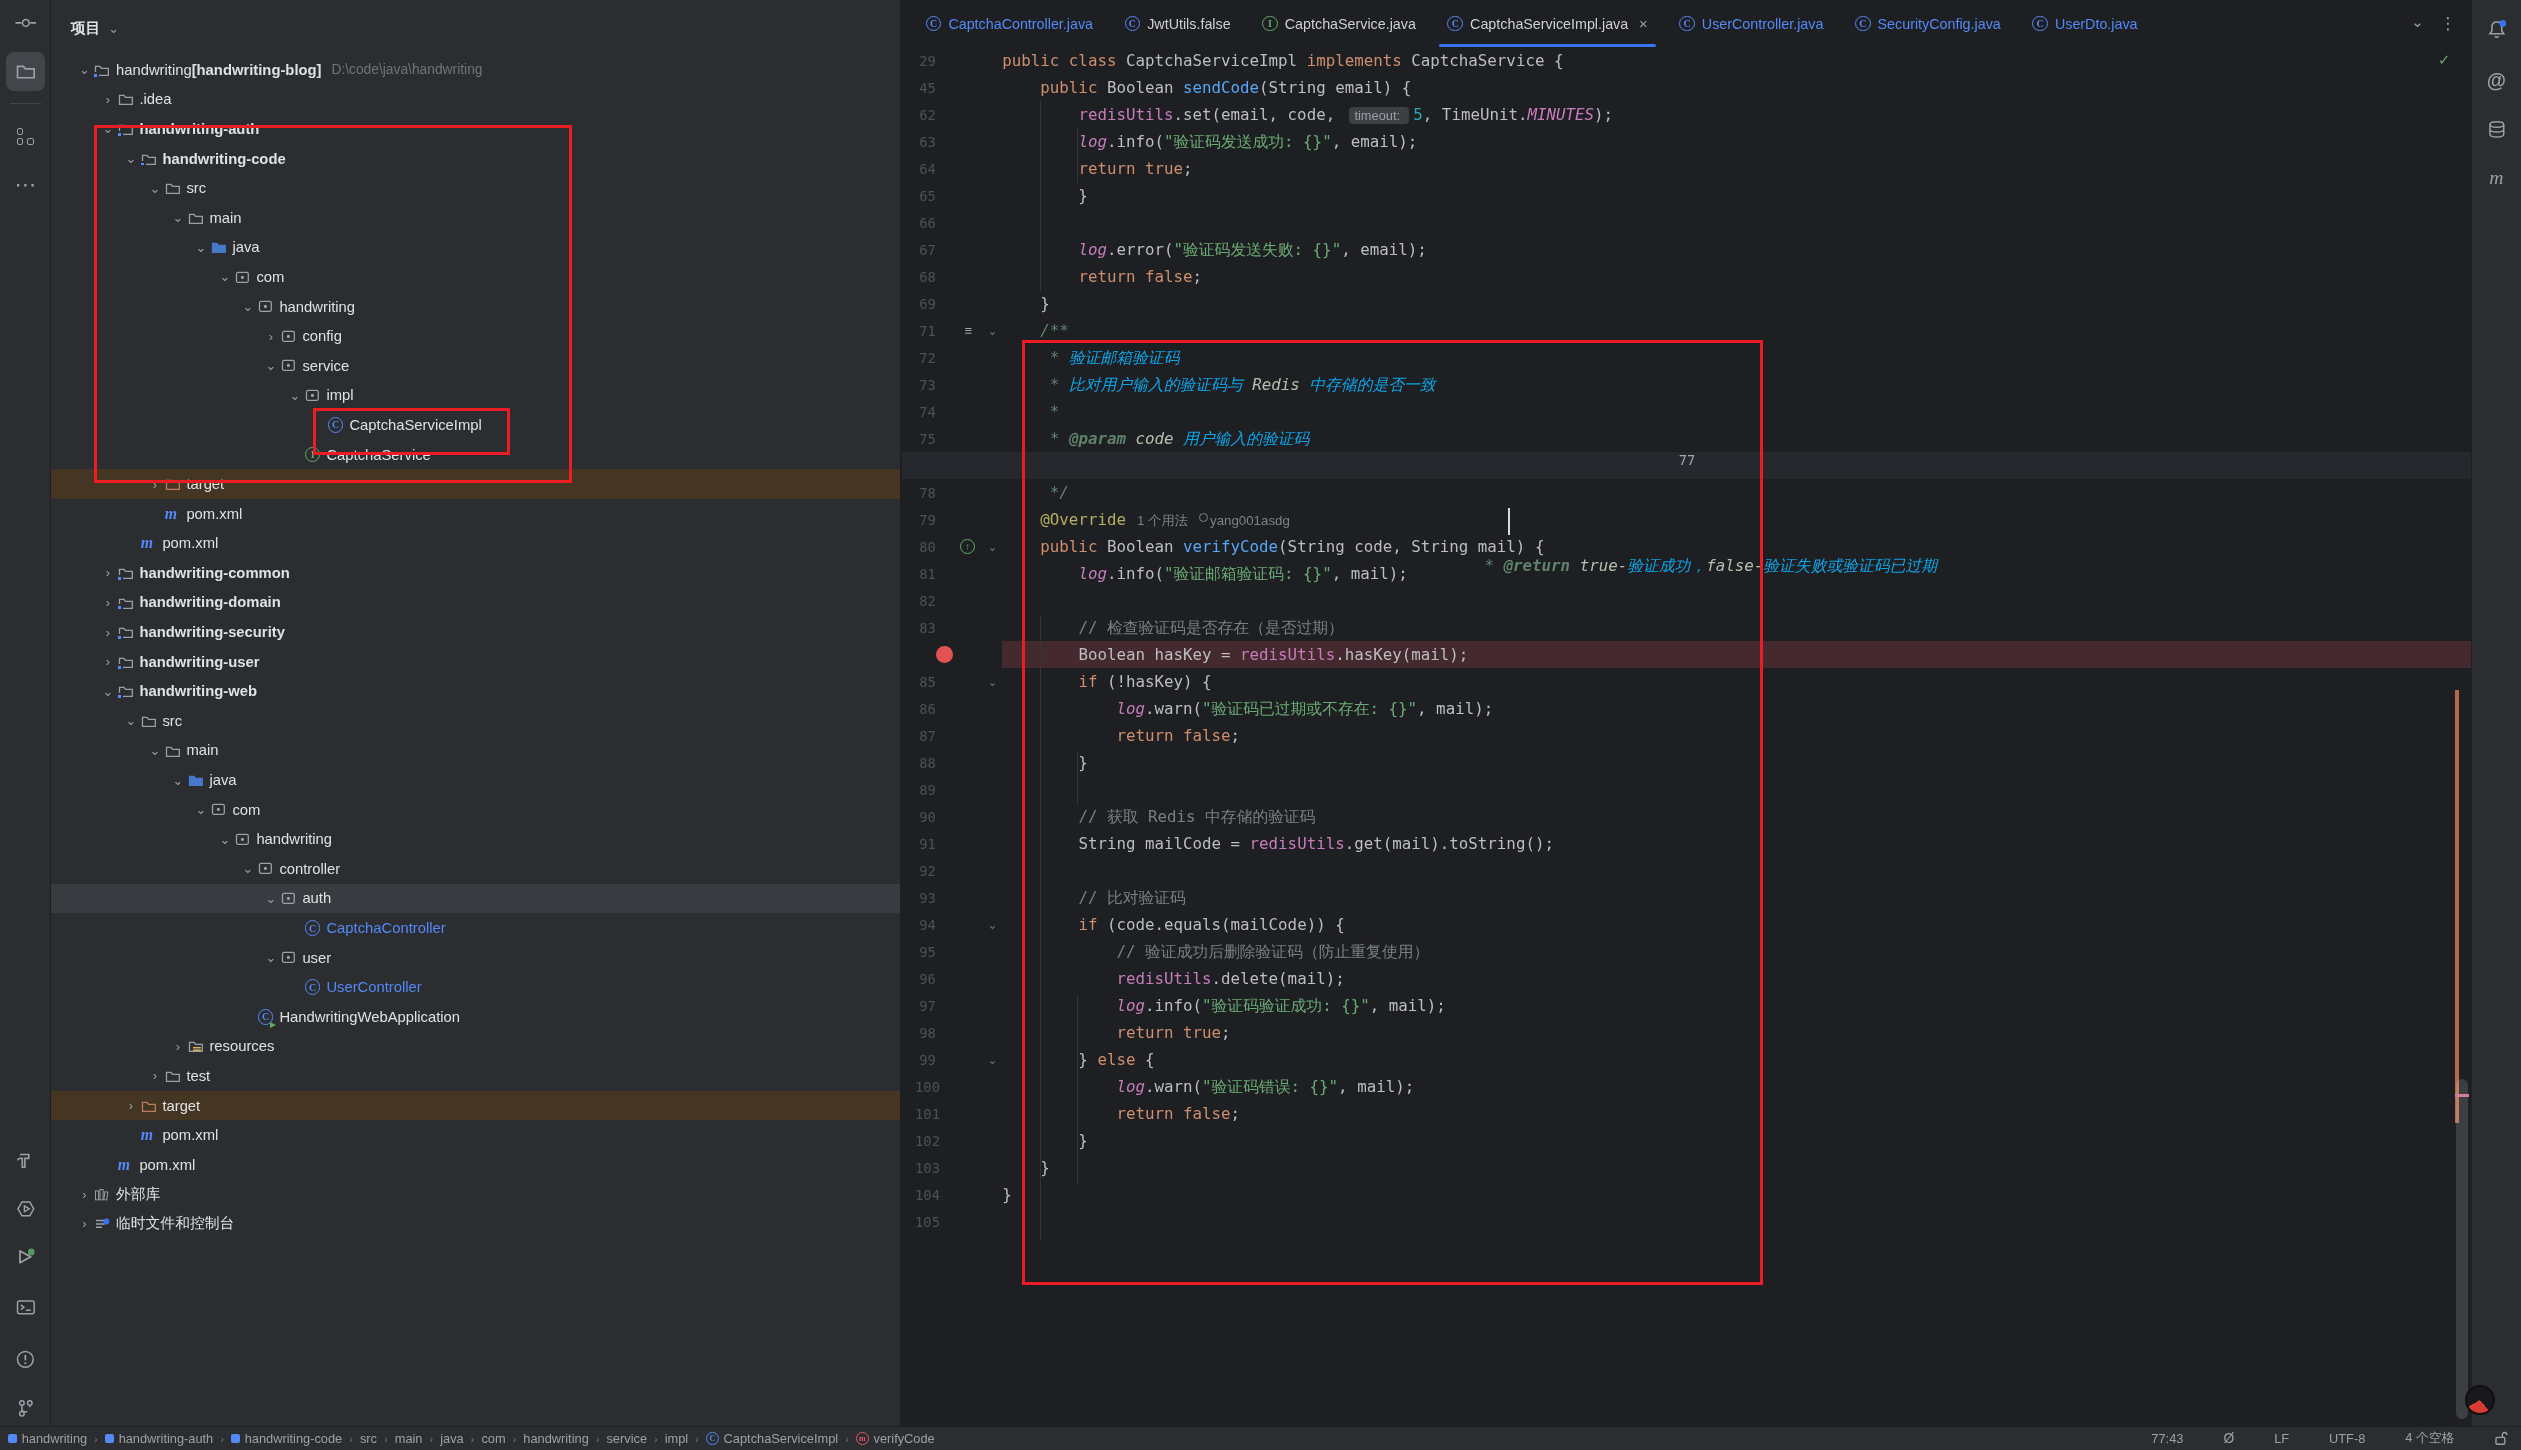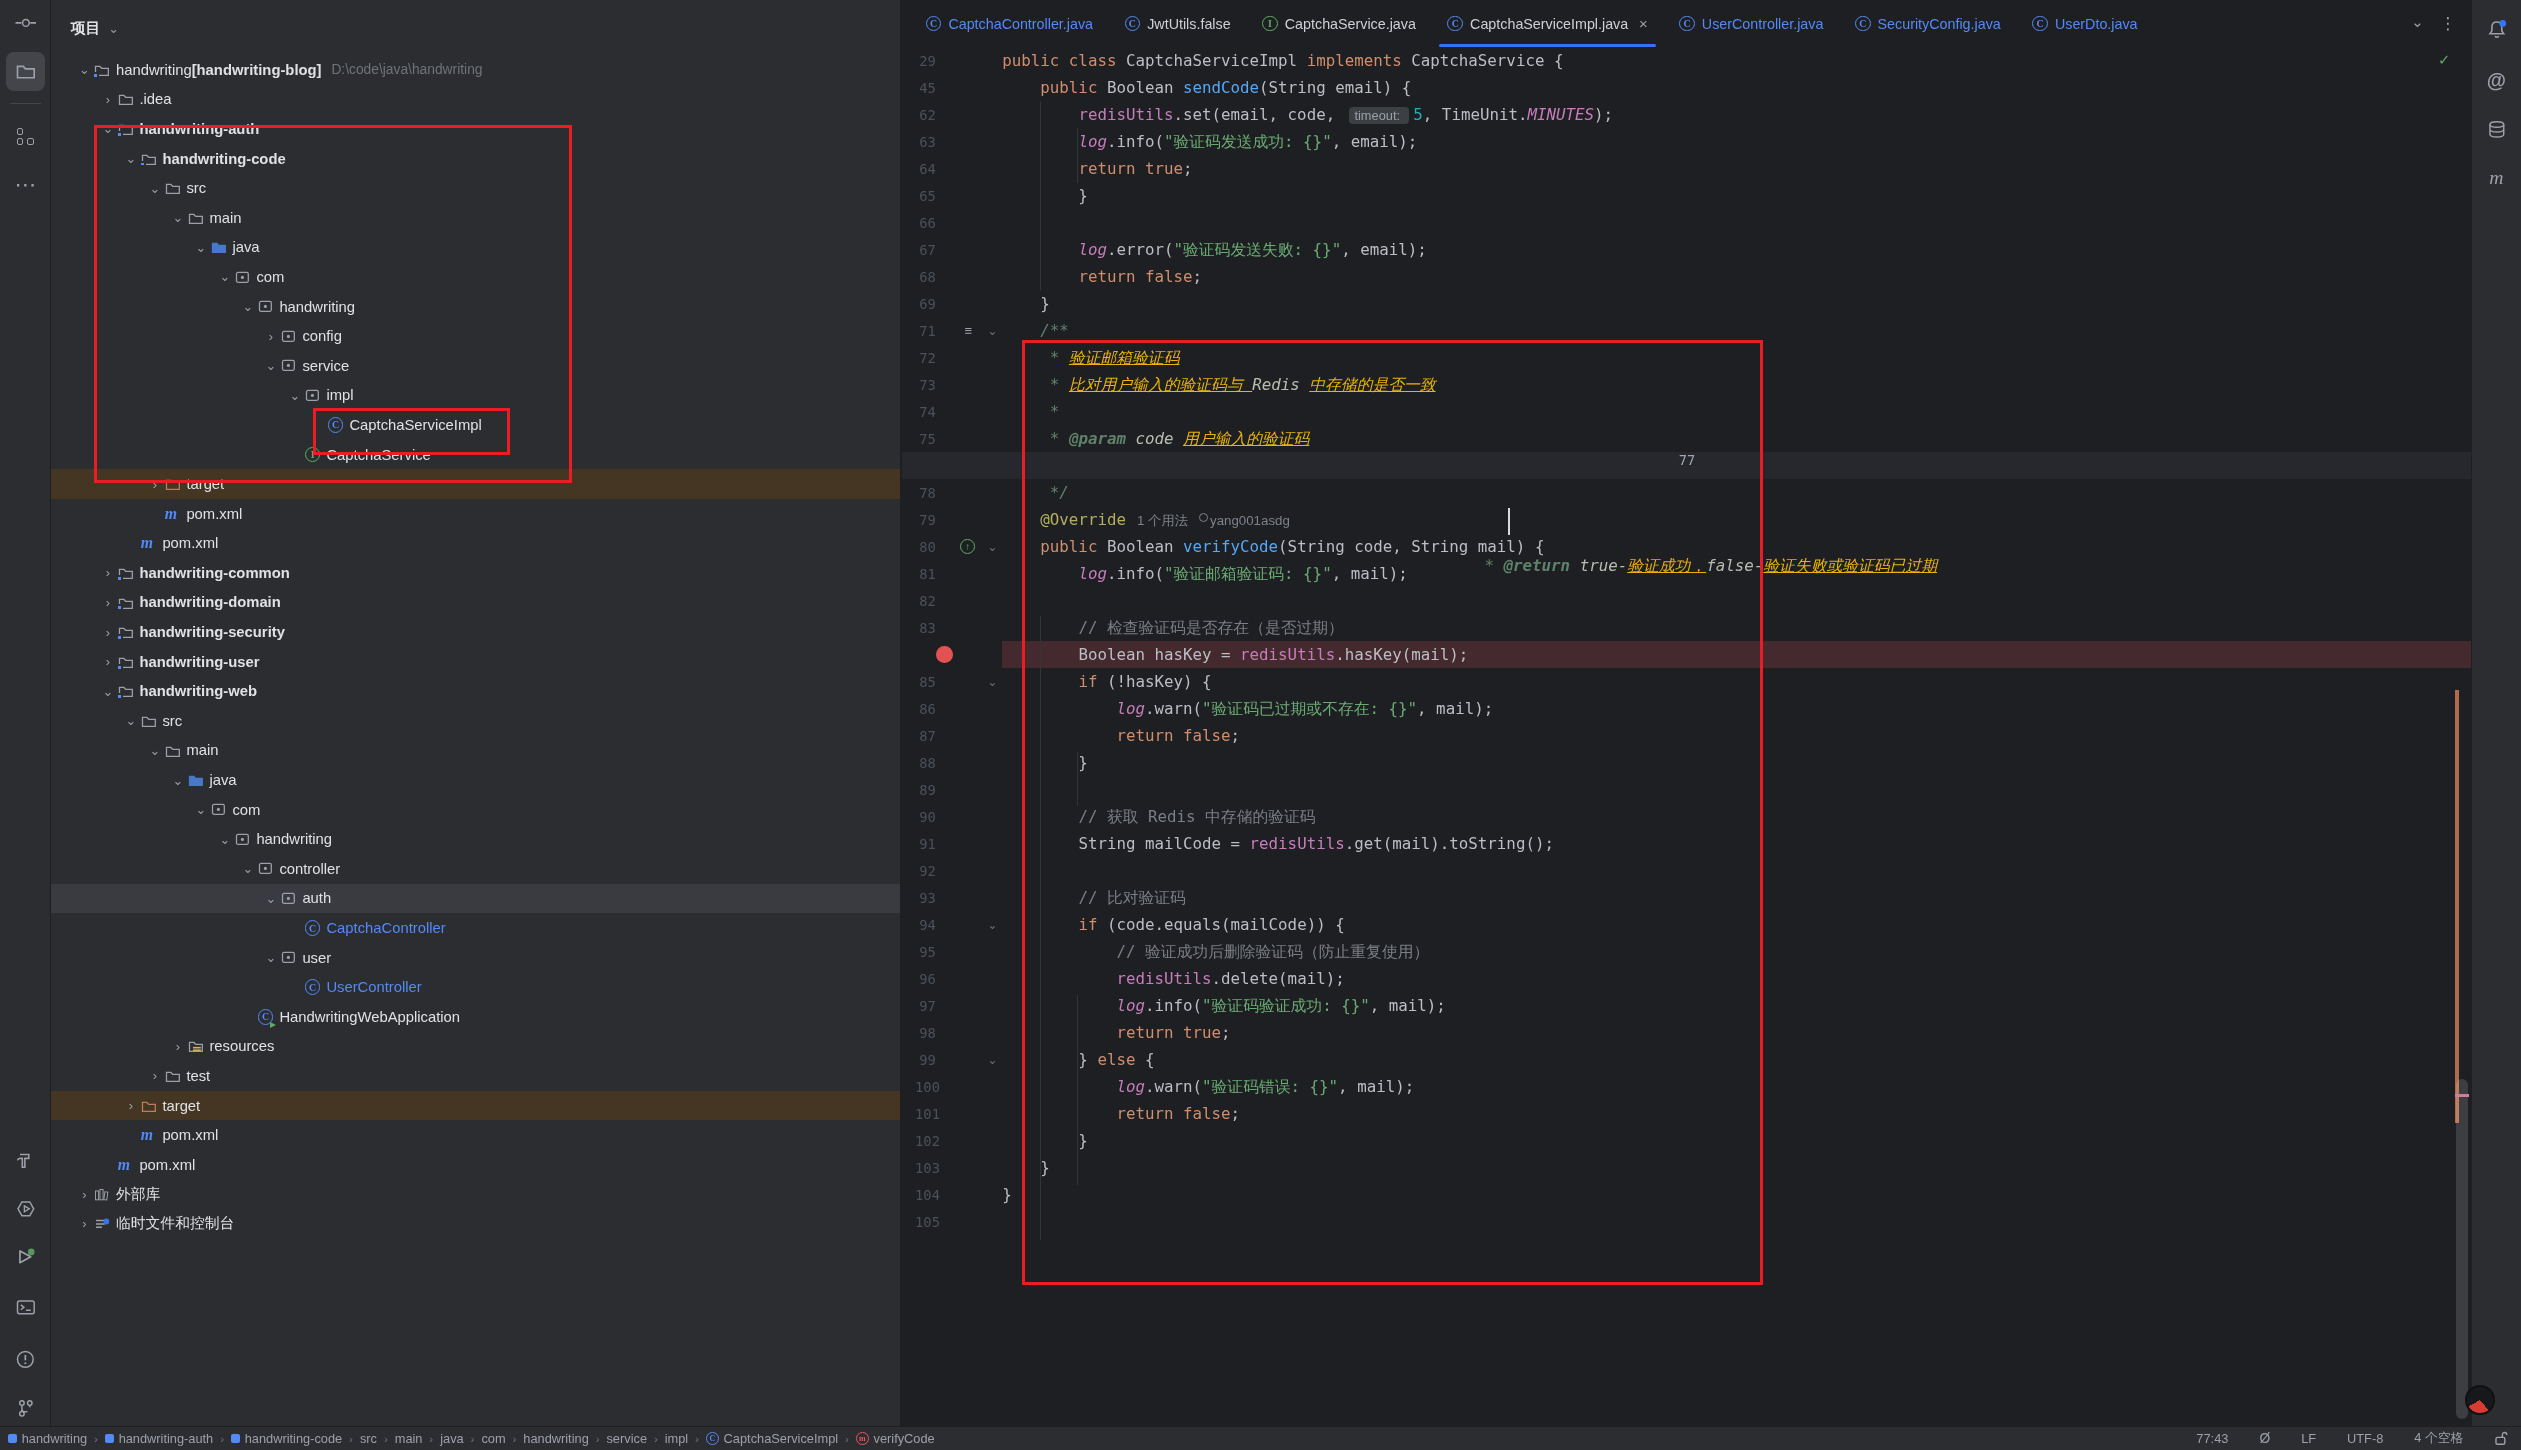--- a/index.html
+++ b/index.html
@@ -58,21 +58,21 @@
   .fslot{flex:0 0 19.7px;display:flex;align-items:center;justify-content:center;color:#6f737a;font-size:11.8px;}
   .ctext{flex:1;margin:0;font:15.8px "DejaVu Sans Mono",monospace;line-height:27px;white-space:pre;color:#bcbec4;height:27px;}
   .crow.bp .ctext{background:#442a2e;}
   .bpdot{width:16.7px;height:16.7px;border-radius:50%;background:#e35252;}
   .docico{color:#9da0a8;font-size:12.8px;letter-spacing:-1px;}
   .ovr{width:14.8px;height:14.8px;border-radius:50%;border:1.5px solid #5fad65;color:#5fad65;
        font-size:9.9px;display:flex;align-items:center;justify-content:center;}
   
   .tk-p{color:#bcbec4;} .tk-k{color:#cf8e6d;} .tk-s{color:#6aab73;} .tk-n{color:#2aacb8;}
   .tk-c{color:#7a7e85;} .tk-d{color:#5f826b;font-style:italic;} .tk-dt{color:#5f826b;font-weight:bold;font-style:italic;}
-  .tk-dv{color:#b8bdb0;font-style:italic;} .tk-dd{color:#eab308;font-style:italic;text-decoration:underline;}
+  .tk-dv{color:#b8bdb0;font-style:italic;} .tk-dd{color:#0ea5e9;font-style:italic;}
   .tk-a{color:#b3ae60;} .tk-f{color:#c77dbb;} .tk-sf{color:#c77dbb;font-style:italic;}
   .tk-m{color:#56a8f5;}
   .tk-h{background:#3d4043;color:#9b9fa8;border-radius:3.9px;padding:1px 5.9px;
         font:12.8px "Liberation Sans",sans-serif;margin:0 3.9px;}
   .tk-cv,.tk-cvu{color:#7d818a;font:13.3px "Liberation Sans",sans-serif;}
   .tk-cvu::before{content:"";display:inline-block;width:6.9px;height:6.9px;border:1.5px solid #7d818a;
         border-radius:50%;margin-right:2px;vertical-align:3px;}
   .tk-cvu::after{content:"";display:inline-block;}
   .guide{position:absolute;width:1px;background:#313438;z-index:1;}
   .caret{position:absolute;width:2px;background:#d7d9dd;z-index:6;}
@@ -82,21 +82,21 @@
   .sb-pink{position:absolute;background:#cb7f9a;z-index:4;}
   
   .statusbar{position:absolute;left:0;right:0;bottom:0;height:23.6px;background:#2b2d30;
              border-top:1px solid #1e1f22;display:flex;align-items:center;font-size:12.8px;
              color:#9da0a8;padding:0 13.8px 0 7.9px;z-index:6;}
   .bc{display:flex;align-items:center;gap:6.9px;white-space:nowrap;}
   .bc .sep{color:#6f737a;font-size:11.8px;}
   .bc .bcit{display:flex;align-items:center;gap:4.9px;}
   .modsq{width:8.9px;height:8.9px;background:#548af7;border-radius:2px;display:inline-block;}
   .circ.sm{width:12.8px;height:12.8px;font-size:7.9px;border-width:1px;}
-  .sb-right{margin-left:auto;display:flex;align-items:center;gap:31px;}
+  .sb-right{margin-left:auto;display:flex;align-items:center;gap:40px;}
   
   .anno{position:absolute;border:3px solid #ec1c24;z-index:50;pointer-events:none;}
   
   svg{display:block;}
   .sq3{position:relative;width:17.7px;height:17.7px;}
   .sq3 i{position:absolute;border:1.5px solid #9da0a8;border-radius:2px;width:6.9px;height:6.9px;}
   .folderwrap{position:relative;display:inline-block;}
   .modsq2{position:absolute;left:-2px;bottom:-2px;width:6.9px;height:6.9px;background:#548af7;
           border:2px solid #2b2d30;border-radius:1px;}
   .corner-badge{position:absolute;width:29.6px;height:29.6px;border-radius:50%;z-index:7;

